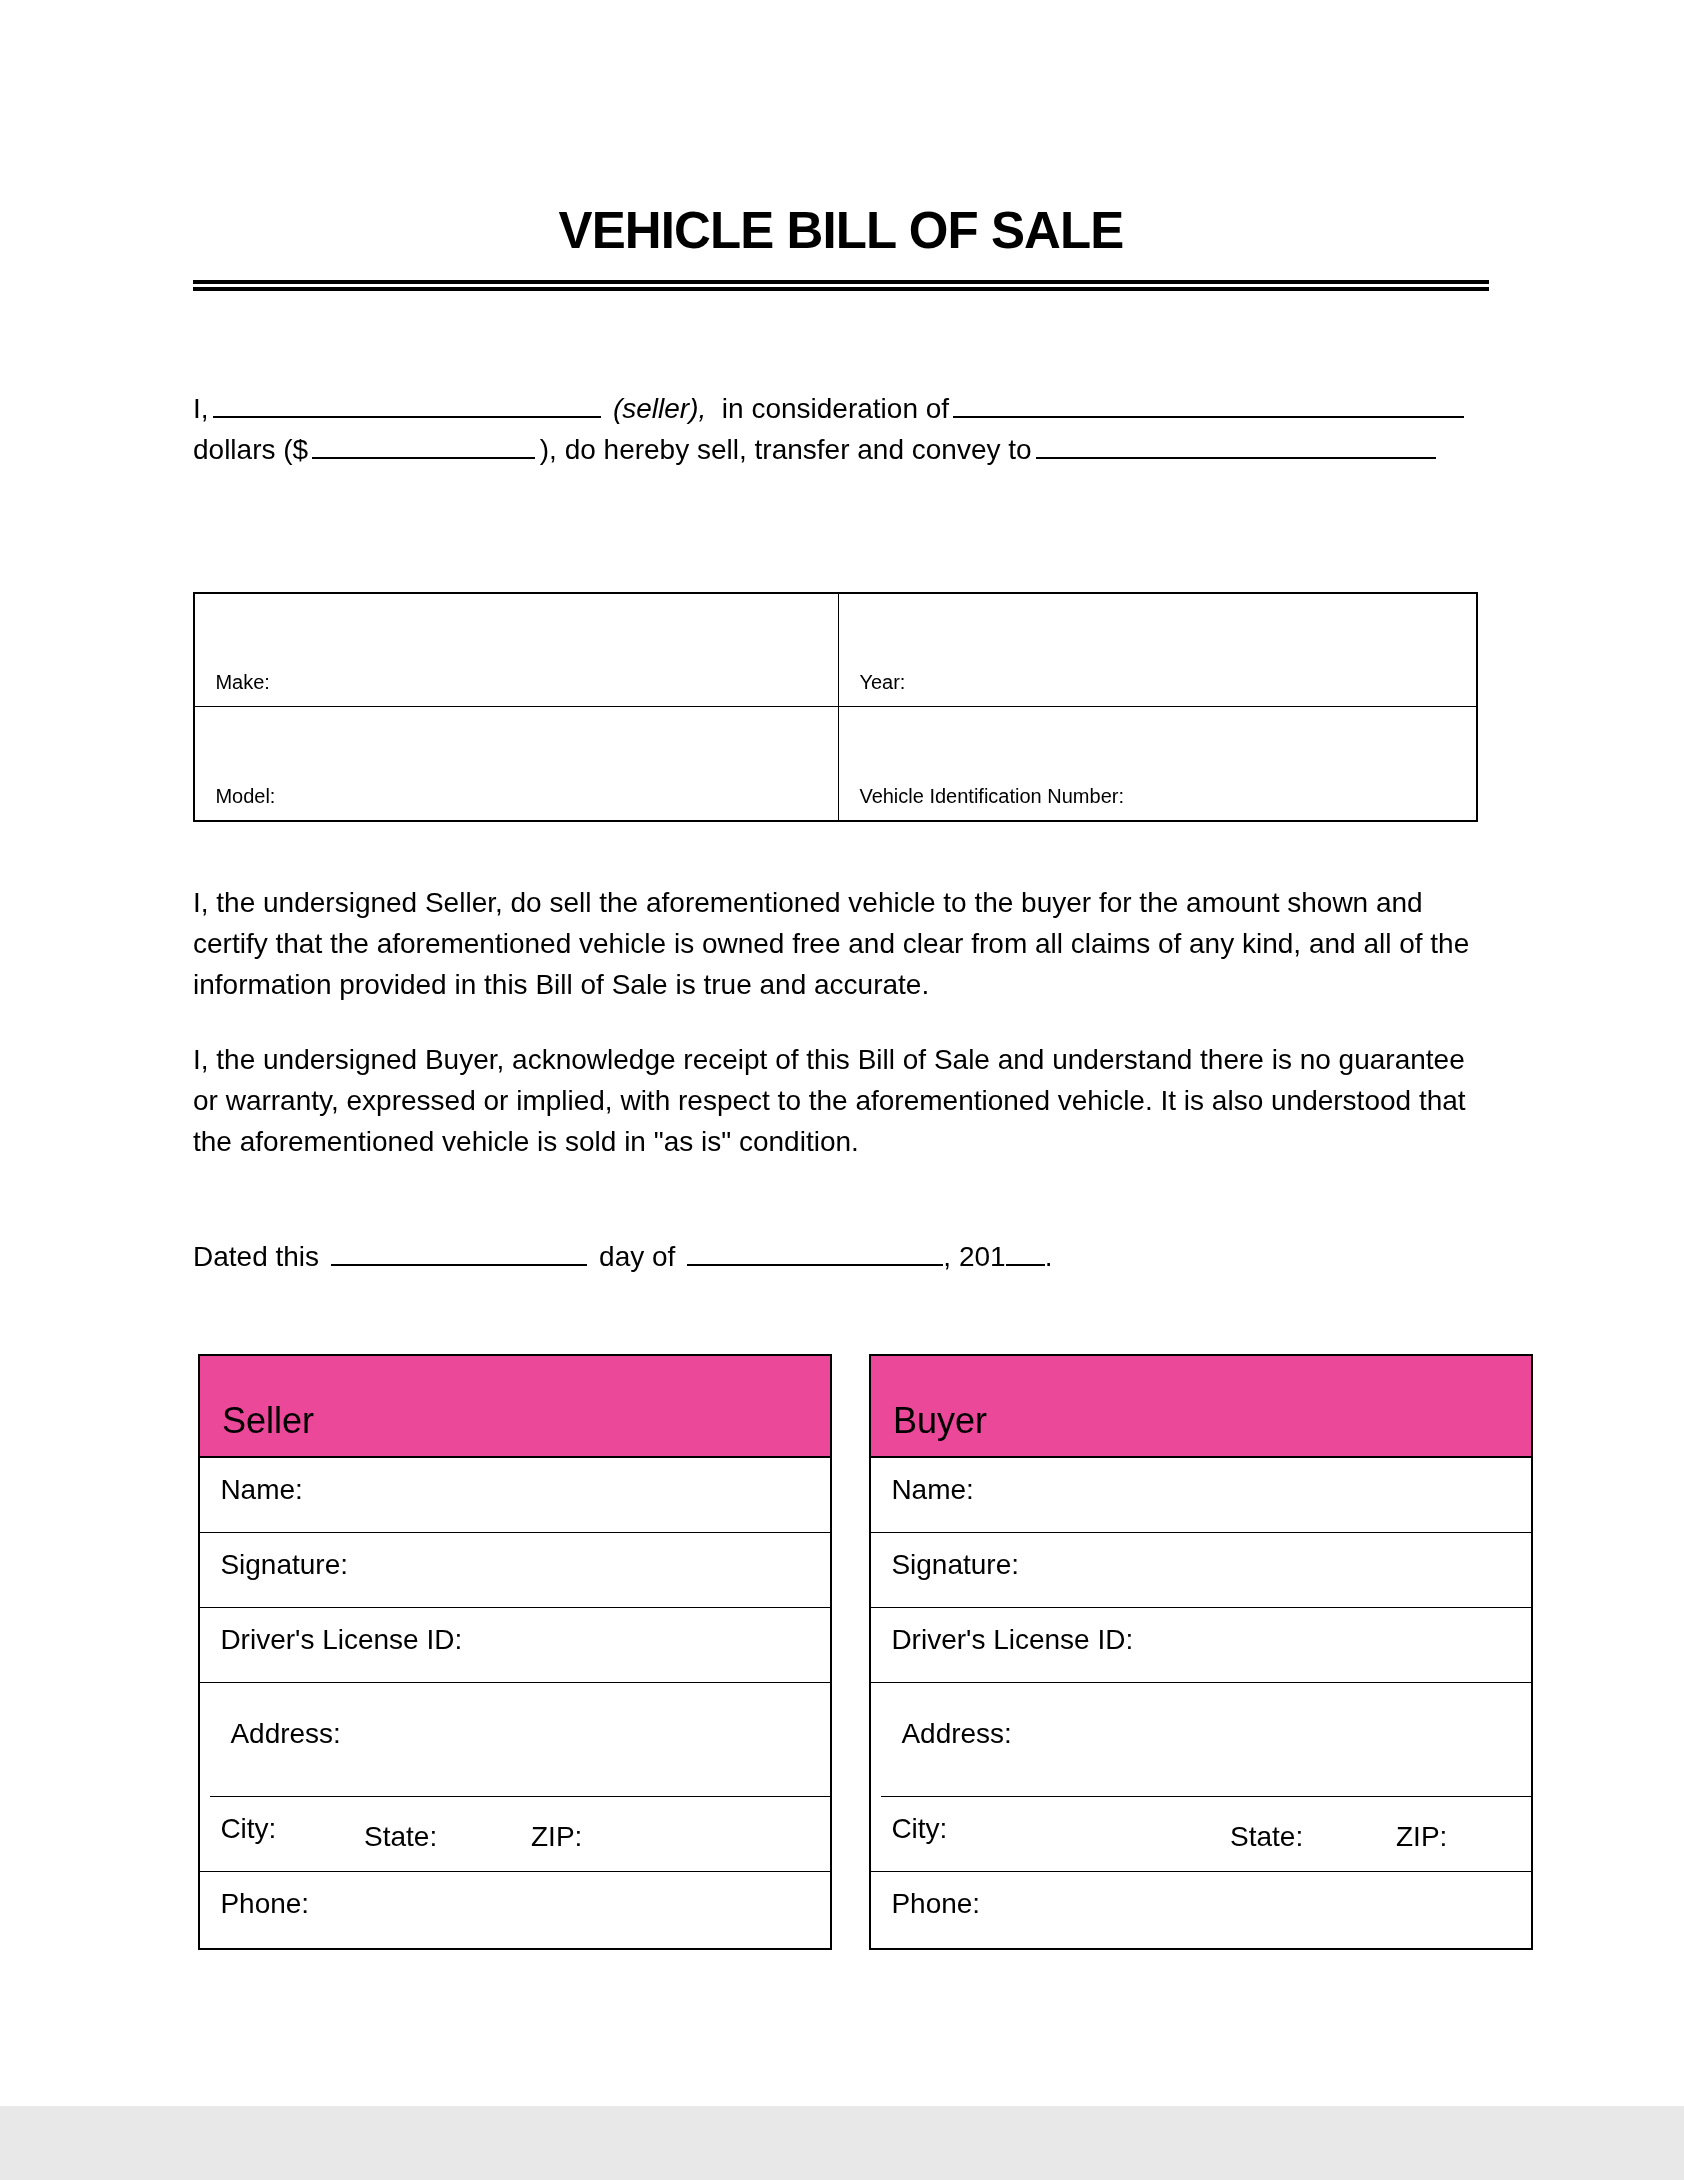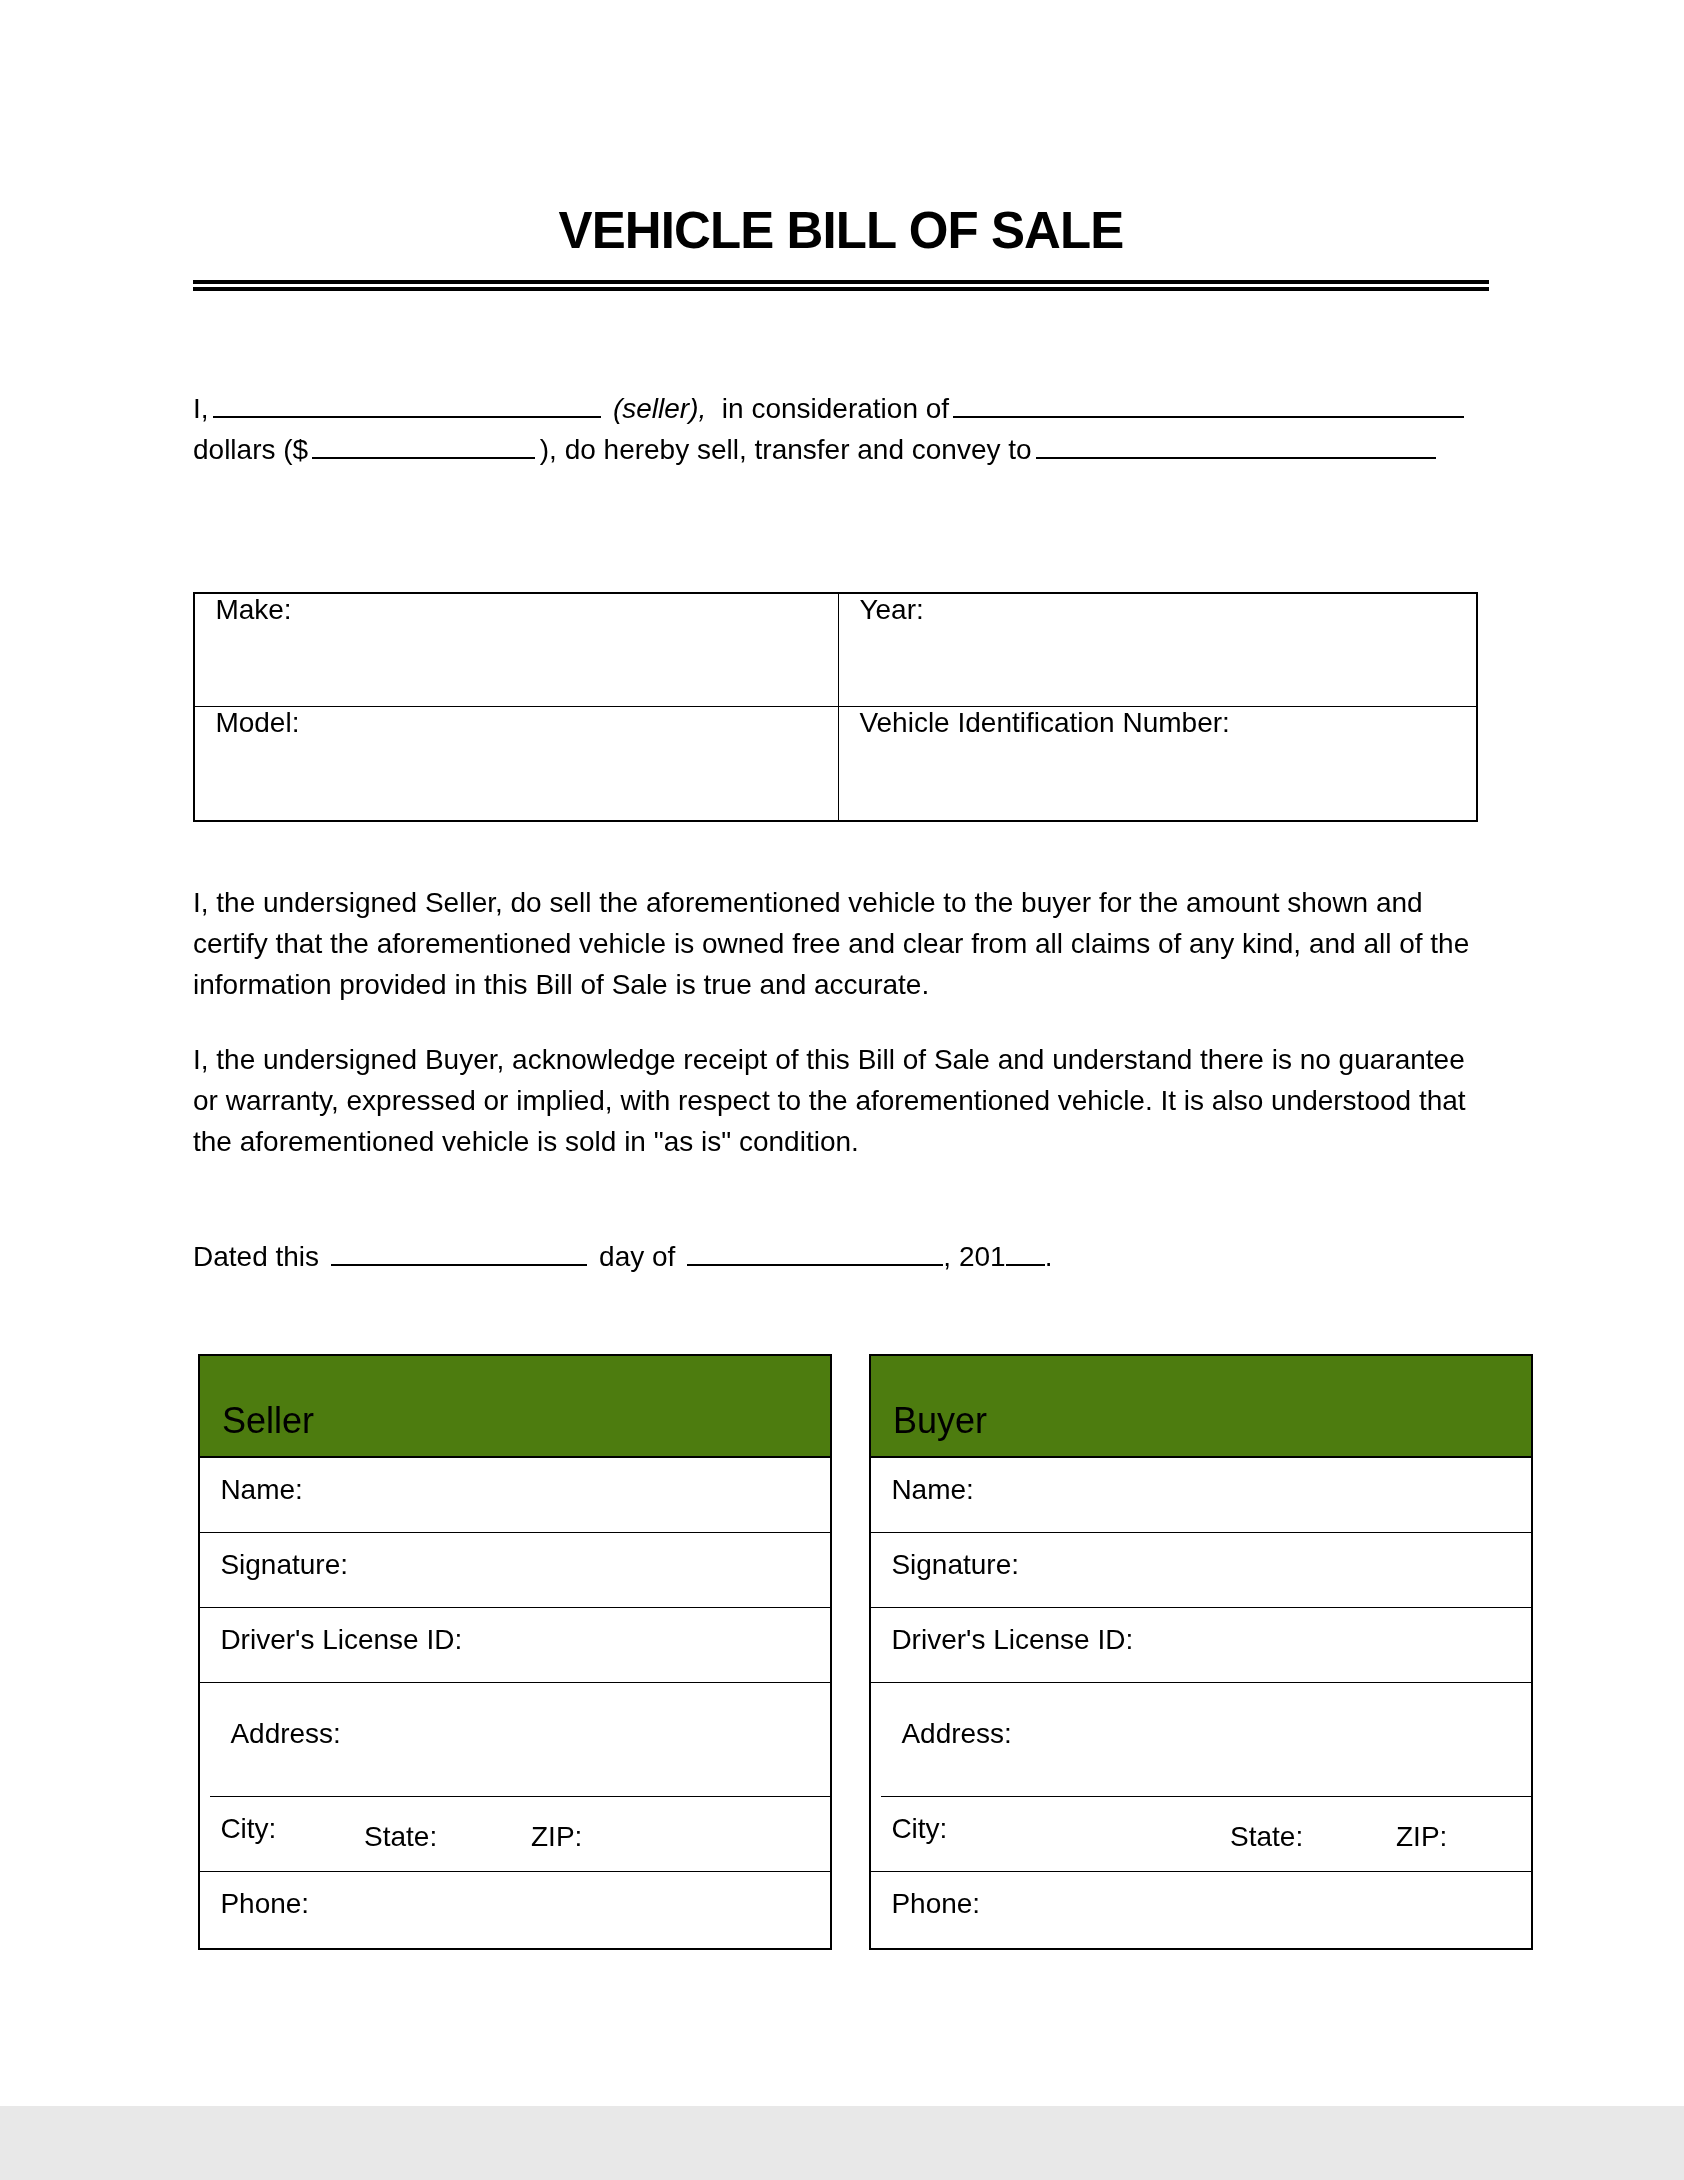--- a/index.html
+++ b/index.html
@@ -49,40 +49,40 @@
   
   .vtable {
     top: 592px; left: 193px; width: 1285px; height: 230px;
     border: 2.6px solid #000;
     display: grid;
     grid-template-columns: 644px 1fr;
     grid-template-rows: 1fr 1fr;
   }
   .vtable .cell {
     display: flex;
-    align-items: flex-start;
+    align-items: flex-end;
     padding: 0 0 12px 20.4px;
-    font-size: 28px;
+    font-size: 20px;
   }
   .vtable .c00 { border-right: 1.7px solid #000; border-bottom: 1.7px solid #000; }
   .vtable .c01 { border-bottom: 1.7px solid #000; }
   .vtable .c10 { border-right: 1.7px solid #000; }
 
   
   .party-box {
     top: 1354px;
     height: 596px;
     border: 2.6px solid #000;
     background: #fff;
   }
   .seller-box { left: 198px; width: 634px; }
   .buyer-box { left: 869px; width: 664px; }
   .party-header {
     height: 102px;
-    background: #4d7c0f;
+    background: #ec4899;
     border-bottom: 2.6px solid #000;
     display: flex;
     align-items: flex-end;
     padding: 0 0 13.6px 22px;
     font-size: 36px;
   }
   .prow {
     position: relative;
     display: flex;
     align-items: center;

